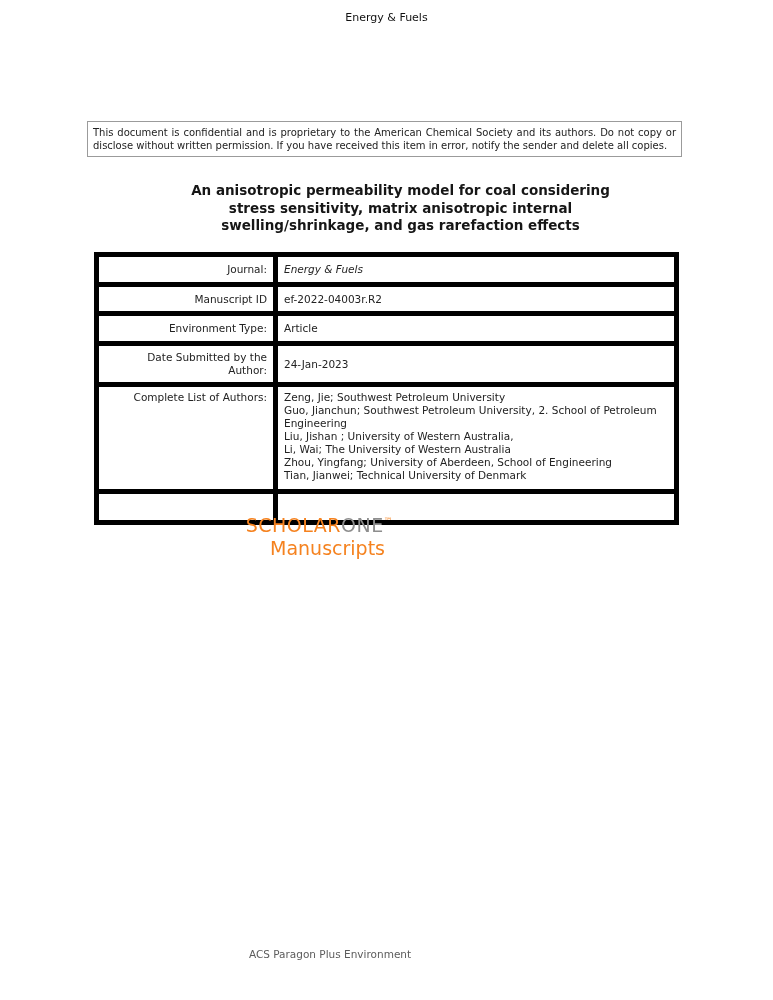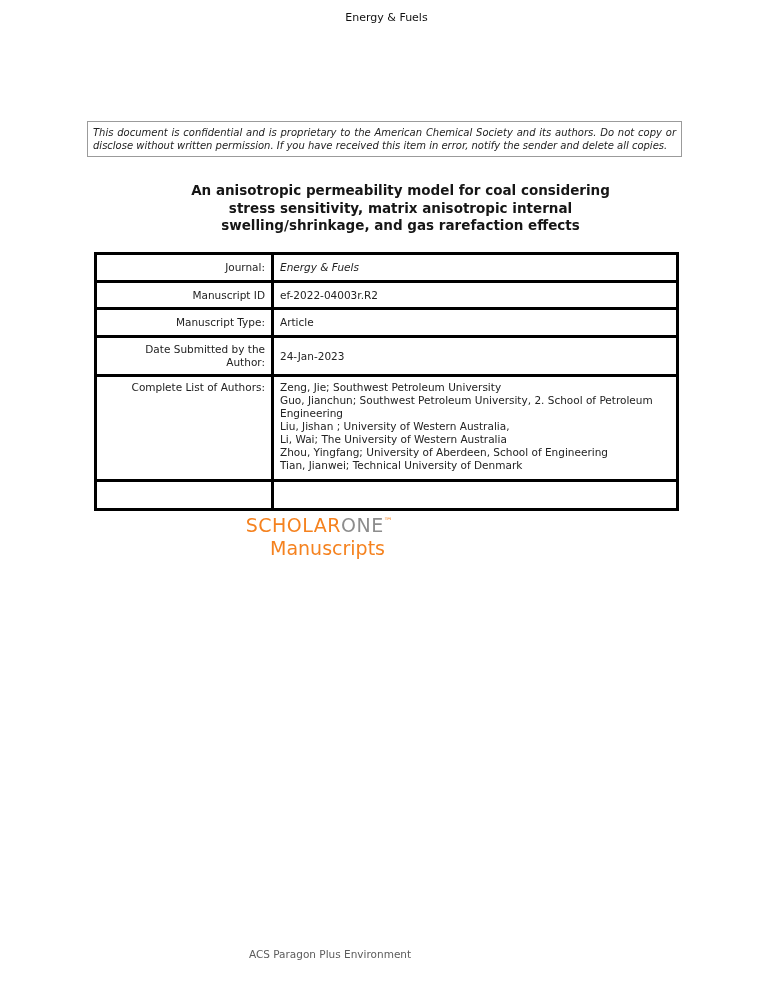--- a/index.html
+++ b/index.html
@@ -18,39 +18,38 @@
   }
 
   .notice-box {
     position: absolute; top: 121px; left: 87px; width: 583px;
     border: 1px solid #9b9b9b;
     padding: 4px 5px;
     font-size: 10px; line-height: 13px;
     text-align: justify;
     color: #222;
     box-sizing: content-box;
-    font-style: italic;
   }
 
   .manuscript-title {
     position: absolute; top: 182px; left: 0; width: 773px;
     text-align: center;
     font-weight: bold;
     font-size: 13.5px; line-height: 17.5px;
     white-space: pre-line;
     color: #161616;
     padding-left: 14px;
   }
 
   table.meta {
     position: absolute; top: 252px; left: 94px; width: 585px;
     border-collapse: collapse; table-layout: fixed;
   }
   table.meta td {
-    border: 3px solid #000000;
+    border: 5px solid #000000;
     font-size: 10.5px; line-height: 13px;
     padding: 2px 6px;
     vertical-align: middle;
     color: #222;
     overflow: hidden;
   }
   td.label {
     width: 162px;
     text-align: right;
     white-space: pre-line;
@@ -99,21 +98,21 @@
   <tbody>
     <tr class="r1">
       <td class="label">Journal:</td>
       <td class="italic">Energy &amp; Fuels</td>
     </tr>
     <tr class="r2">
       <td class="label">Manuscript ID</td>
       <td>ef-2022-04003r.R2</td>
     </tr>
     <tr class="r3">
-      <td class="label">Manuscript Type:</td>
+      <td class="label">Environment Type:</td>
       <td>Article</td>
     </tr>
     <tr class="r4">
       <td class="label">Date Submitted by the
 Author:</td>
       <td>24-Jan-2023</td>
     </tr>
     <tr class="r5 tall">
       <td class="label">Complete List of Authors:</td>
       <td class="multiline">Zeng, Jie; Southwest Petroleum University

